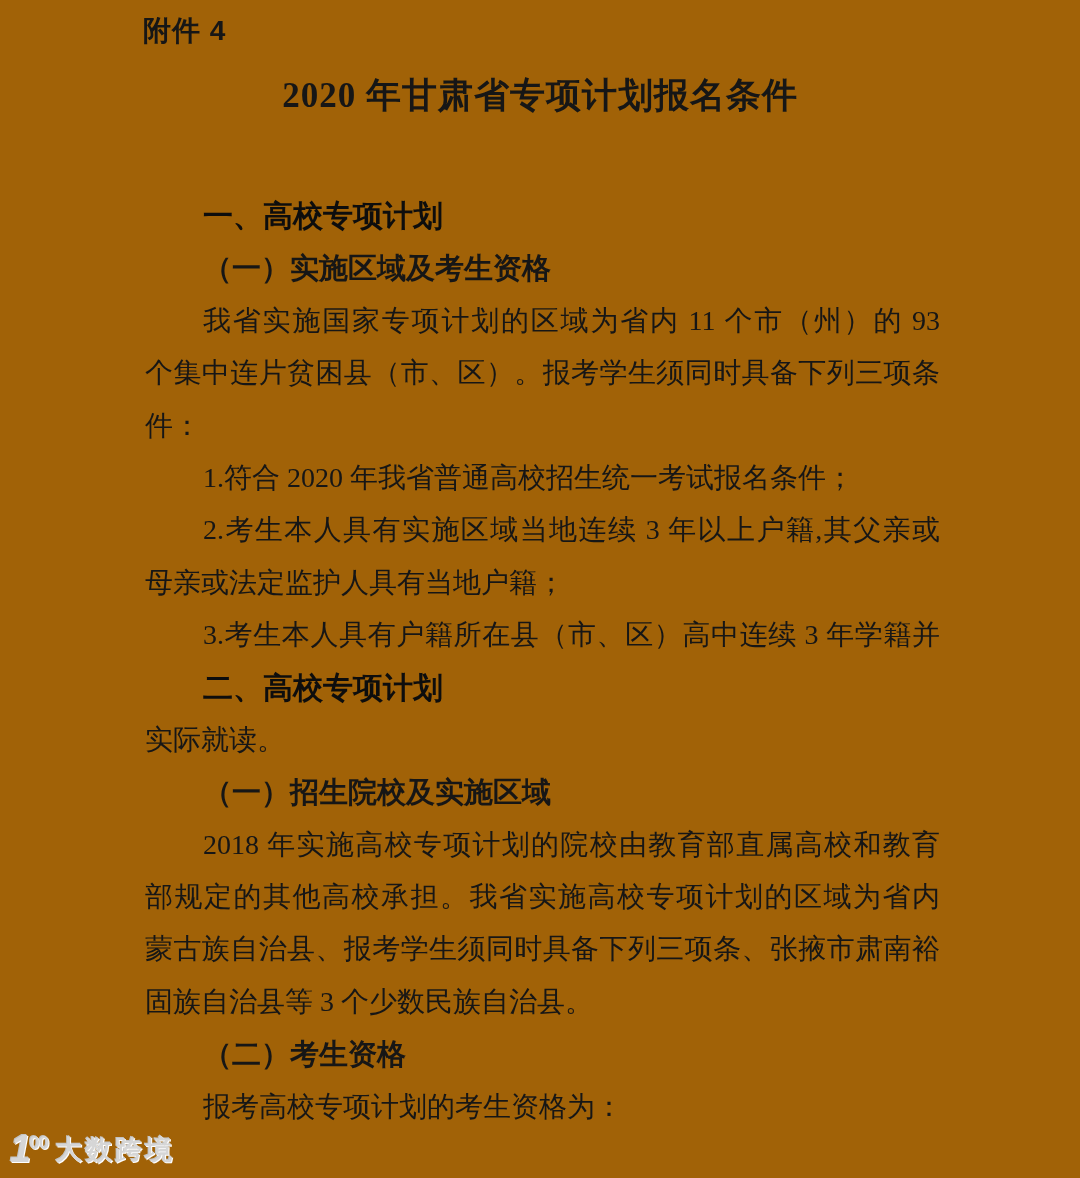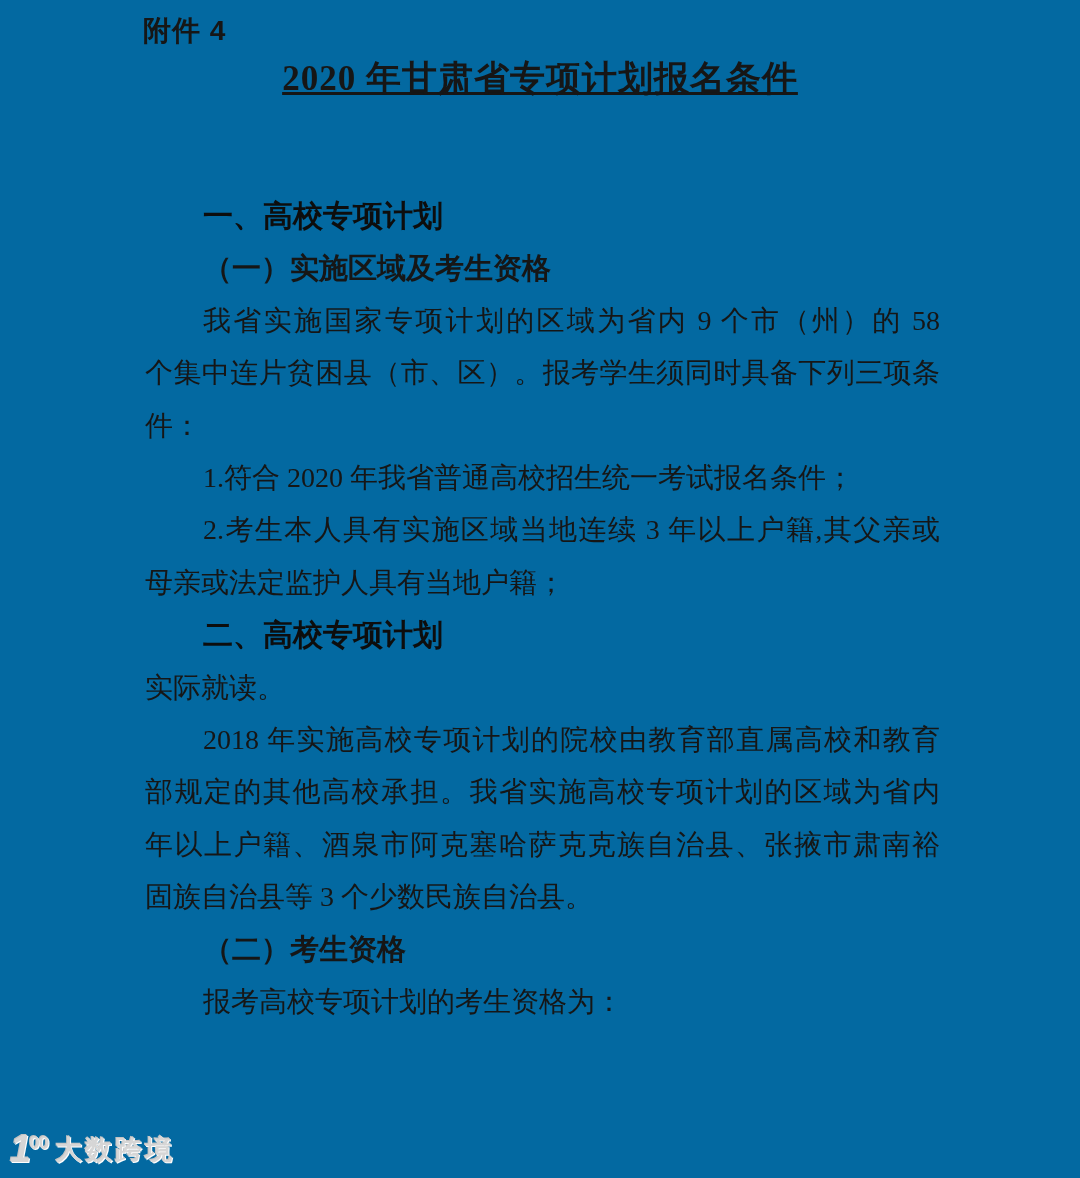--- a/index.html
+++ b/index.html
@@ -1,44 +1,43 @@
 <!DOCTYPE html>
 <html><head>
 <meta charset="utf-8">
 <style>
   * { margin: 0; padding: 0; box-sizing: border-box; }
   html, body { background: #ffffff; }
   .page {
     position: relative;
     width: 1080px;
     height: 1178px;
-    background: #0369a1;
+    background: #a16207;
     overflow: hidden;
     font-family: "Liberation Serif", serif;
     color: #161616;
   }
   .attachment {
     position: absolute;
     left: 143px;
     top: 12px;
     font-family: "Liberation Sans", sans-serif;
     font-weight: 700;
     font-size: 28px;
     letter-spacing: 1px;
   }
   .title {
     position: absolute;
     left: 0;
     right: 0;
-    top: 55px;
+    top: 72px;
     text-align: center;
     font-weight: 700;
     font-size: 35px;
     letter-spacing: 1px;
-    text-decoration: underline;
   }
   .docbody {
     position: absolute;
     left: 145px;
     top: 190px;
     width: 795px;
   }
   .line {
     height: 52.4px;
     line-height: 52.4px;
@@ -99,37 +98,39 @@
   <div class="attachment">附件 4</div>
 
   <div class="title">2020 年甘肃省专项计划报名条件</div>
 
   <div class="docbody">
 
     <div class="line h1 ind">一、高校专项计划</div>
 
     <div class="line h2 ind">（一）实施区域及考生资格</div>
 
-    <div class="line fill ind">我省实施国家专项计划的区域为省内 9 个市（州）的 58</div>
+    <div class="line fill ind">我省实施国家专项计划的区域为省内 11 个市（州）的 93</div>
     <div class="line fill">个集中连片贫困县（市、区）。报考学生须同时具备下列三项条</div>
     <div class="line">件：</div>
 
     <div class="line ind">1.符合 2020 年我省普通高校招生统一考试报名条件；</div>
 
     <div class="line fill ind">2.考生本人具有实施区域当地连续 3 年以上户籍,其父亲或</div>
     <div class="line">母亲或法定监护人具有当地户籍；</div>
 
+    <div class="line fill ind">3.考生本人具有户籍所在县（市、区）高中连续 3 年学籍并</div>
     <div class="line h1 ind">二、高校专项计划</div>
 
     <div class="line">实际就读。</div>
 
+    <div class="line h2 ind">（一）招生院校及实施区域</div>
 
     <div class="line fill ind">2018 年实施高校专项计划的院校由教育部直属高校和教育</div>
     <div class="line fill">部规定的其他高校承担。我省实施高校专项计划的区域为省内</div>
-    <div class="line fill">年以上户籍、酒泉市阿克塞哈萨克克族自治县、张掖市肃南裕</div>
+    <div class="line fill">蒙古族自治县、报考学生须同时具备下列三项条、张掖市肃南裕</div>
     <div class="line">固族自治县等 3 个少数民族自治县。</div>
 
     <div class="line h2 ind">（二）考生资格</div>
 
     <div class="line ind">报考高校专项计划的考生资格为：</div>
 
   </div>
 
   <div class="watermark">
     <span class="wm-mark"><span>1</span><span class="zeros">00</span></span>

